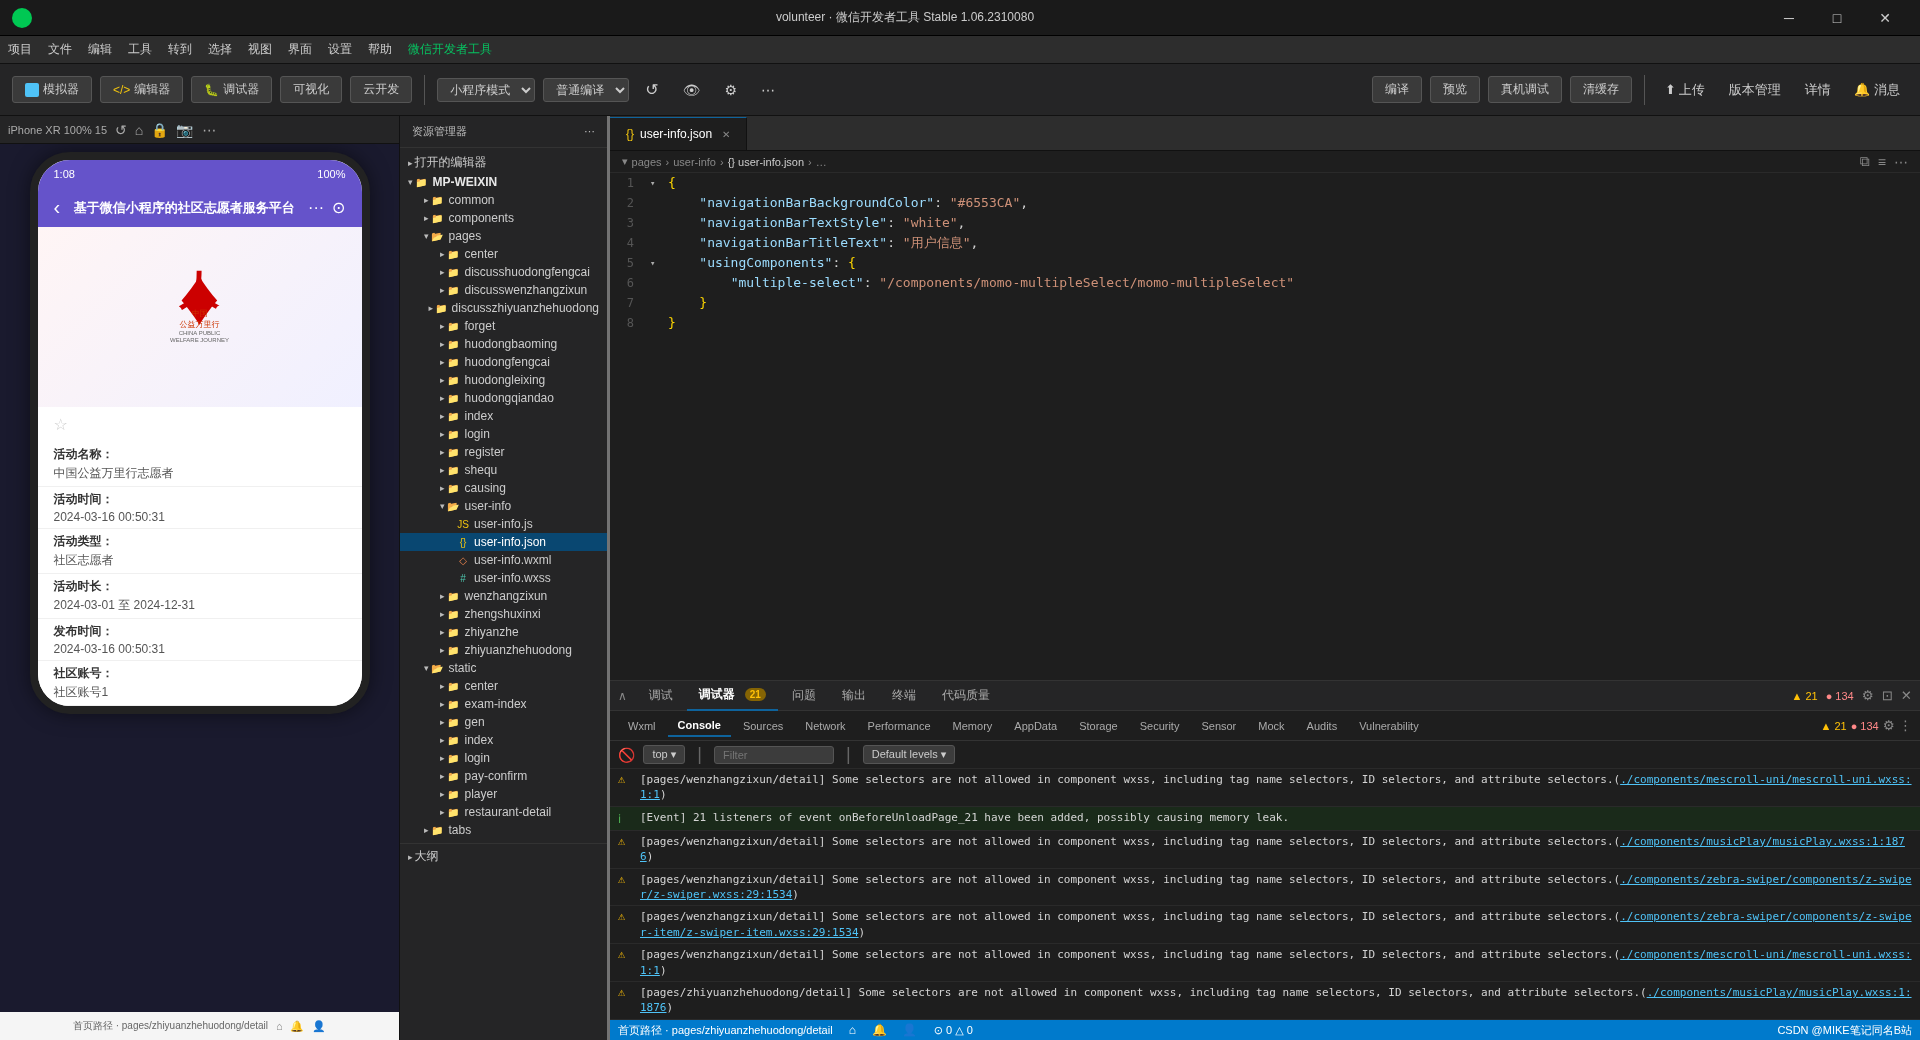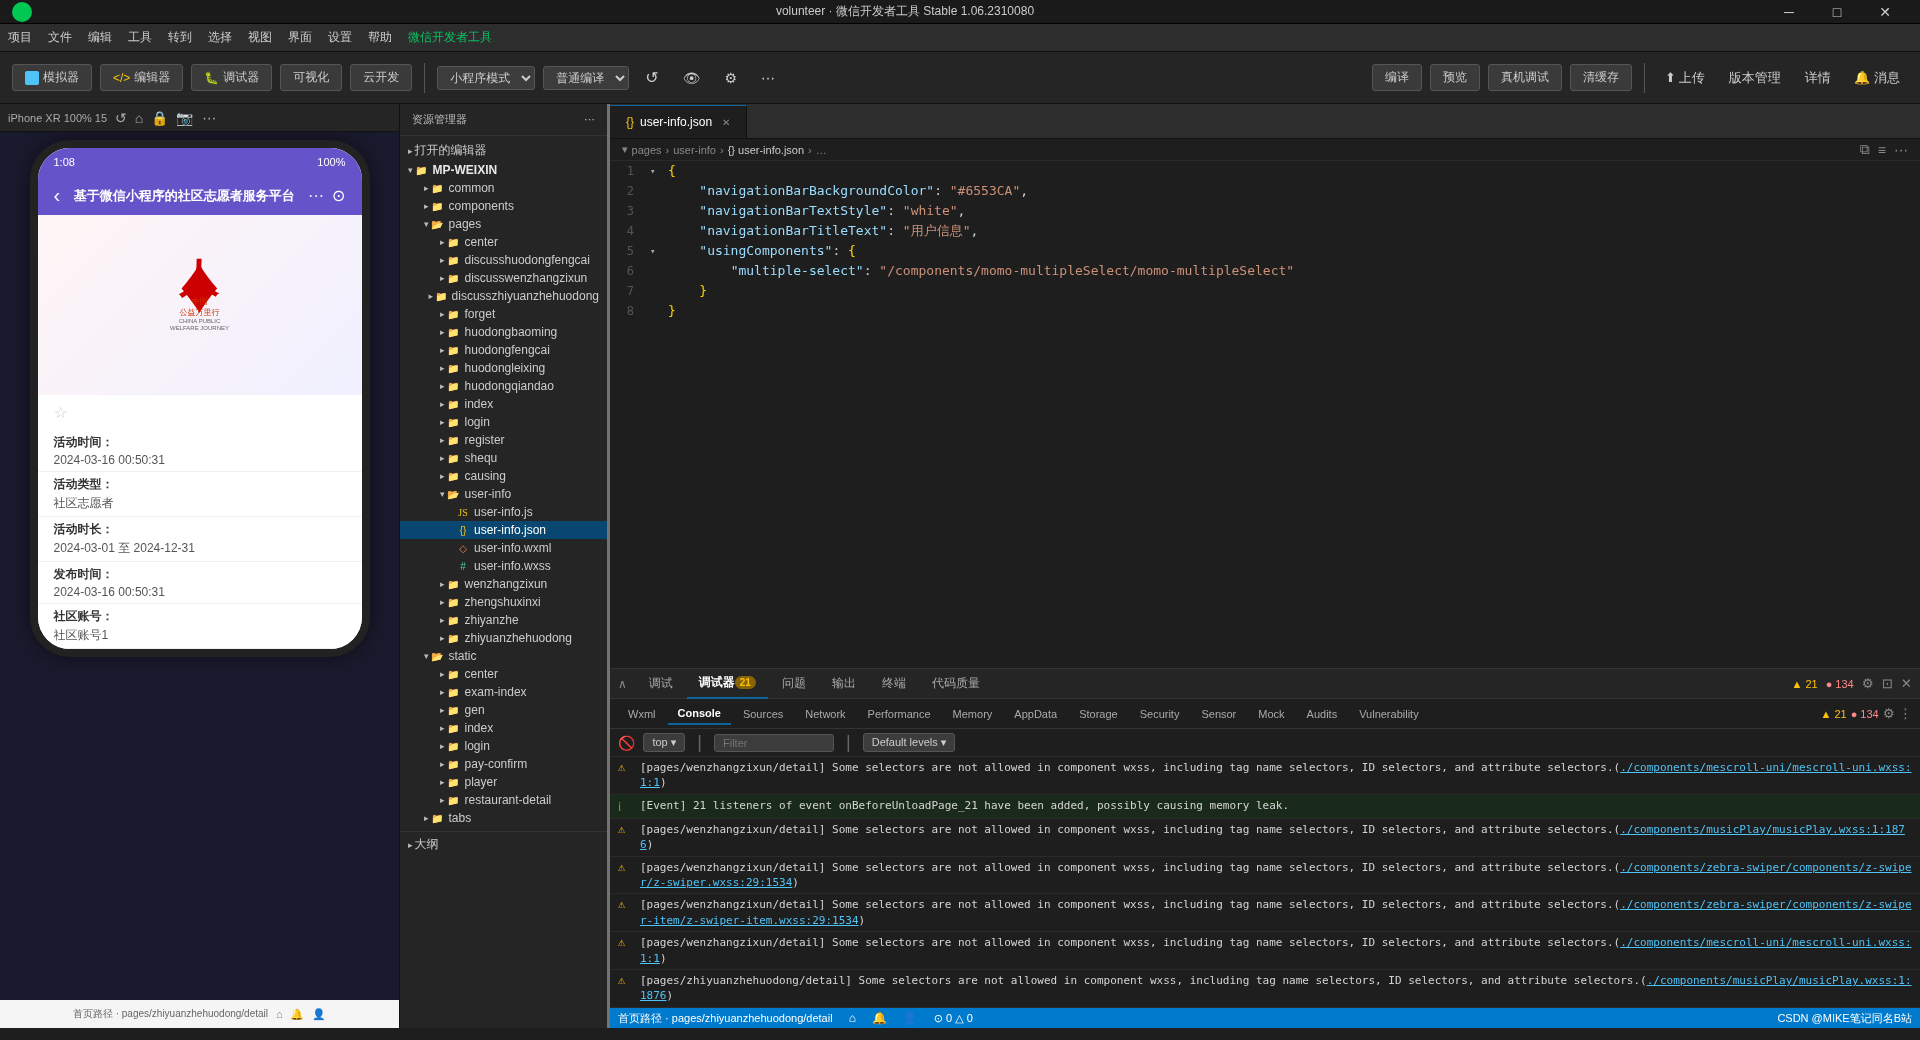--- a/index.html
+++ b/index.html
@@ -42,21 +42,21 @@
     .file-panel-header { padding: 8px 12px; font-size: 11px; color: #bbb; border-bottom: 1px solid #333; display: flex; align-items: center; justify-content: space-between; }
     .file-tree { flex: 1; overflow-y: auto; padding: 4px 0; }
     .file-tree::-webkit-scrollbar { width: 6px; }
     .file-tree::-webkit-scrollbar-track { background: #252526; }
     .file-tree::-webkit-scrollbar-thumb { background: #555; }
     .tree-item { display: flex; align-items: center; padding: 2px 8px; cursor: pointer; font-size: 12px; color: #ccc; white-space: nowrap; }
     .tree-item.active { background: #094771; color: #fff; }
     .tree-icon { width: 14px; height: 14px; margin-right: 4px; display: inline-flex; align-items: center; justify-content: center; font-size: 10px; }
     .folder-icon { color: #dcb67a; }
     .json-icon { color: #f1c40f; }
-    .js-icon { color: #f1c40f; font-family: Liberation Serif, serif; }
+    .js-icon { color: #f1c40f; }
     .wxml-icon { color: #e8834d; }
     .wxss-icon { color: #4ec9b0; }
     .arrow { font-size: 9px; margin-right: 2px; color: #bbb; }
 
     
     .code-panel { flex: 1; background: #1e1e1e; display: flex; flex-direction: column; overflow: hidden; }
     .code-tabs { background: #2d2d2d; height: 35px; display: flex; align-items: flex-end; border-bottom: 1px solid #111; overflow: hidden; }
     .code-tab { height: 33px; padding: 0 16px; display: flex; align-items: center; gap: 6px; font-size: 12px; color: #aaa; cursor: pointer; border-right: 1px solid #111; white-space: nowrap; }
     .code-tab.active { background: #1e1e1e; color: #fff; border-top: 1px solid #0e639c; }
     .code-tab .close-x { font-size: 10px; color: #888; margin-left: 4px; }
@@ -73,21 +73,21 @@
     .c-punct { color: #d4d4d4; }
     .c-key { color: #9cdcfe; }
     .c-string { color: #ce9178; }
     .c-brace { color: #ffd700; }
 
     
     .console-panel { height: 340px; background: #1e1e1e; border-top: 1px solid #333; display: flex; flex-direction: column; }
     .console-tabs { background: #252526; height: 30px; display: flex; align-items: center; border-bottom: 1px solid #333; padding: 0 8px; gap: 2px; }
     .console-tab { padding: 4px 12px; font-size: 12px; color: #aaa; cursor: pointer; height: 30px; display: flex; align-items: center; }
     .console-tab.active { color: #fff; border-bottom: 2px solid #0e639c; }
-    .console-badge { background: #555; color: #fff; border-radius: 10px; padding: 1px 5px; font-size: 10px; margin-left: 0; }
+    .console-badge { background: #555; color: #fff; border-radius: 10px; padding: 1px 5px; font-size: 10px; margin-left: 10px; }
     .console-badge.warn { background: #856404; color: #ffc107; }
     .console-toolbar { background: #1e1e1e; height: 28px; display: flex; align-items: center; padding: 0 8px; gap: 8px; border-bottom: 1px solid #2a2a2a; }
     .console-filter { background: #3c3c3c; border: 1px solid #555; color: #ccc; padding: 2px 8px; border-radius: 3px; font-size: 11px; width: 120px; }
     .console-content { flex: 1; overflow-y: auto; font-family: 'Consolas', monospace; font-size: 11px; }
     .console-content::-webkit-scrollbar { width: 8px; }
     .console-content::-webkit-scrollbar-track { background: #1e1e1e; }
     .console-content::-webkit-scrollbar-thumb { background: #424242; }
     .console-msg { display: flex; align-items: flex-start; padding: 3px 8px; border-bottom: 1px solid #2a2a2a; gap: 8px; }
     .warn-icon { color: #ffc107; font-size: 12px; min-width: 14px; }
     .console-text { color: #d4d4d4; flex: 1; word-break: break-all; line-height: 1.4; }
@@ -97,21 +97,21 @@
     .console-tab2.active { color: #fff; font-weight: bold; }
     .console-right { margin-left: auto; display: flex; align-items: center; gap: 4px; }
     .status-bar { background: #007acc; height: 20px; display: flex; align-items: center; padding: 0 8px; gap: 16px; font-size: 11px; color: #fff; }
     .sb-right { margin-left: auto; display: flex; gap: 12px; align-items: center; }
 
     .select-box { background: #3c3c3c; border: 1px solid #555; color: #ccc; padding: 3px 8px; border-radius: 3px; font-size: 12px; cursor: pointer; }
   </style>
 </head>
 <body>
 
-<div style="background:#1a1a1a; height:24px; display:flex; align-items:center; padding:0 12px; border-bottom:1px solid #000;">
+<div style="background:#1a1a1a; height:36px; display:flex; align-items:center; padding:0 12px; border-bottom:1px solid #000;">
   <span style="width:20px; height:20px; background:#00c853; border-radius:50%; margin-right:12px; display:inline-block;"></span>
   <span style="color:#ccc; font-size:12px; flex:1; text-align:center;">volunteer · 微信开发者工具 Stable 1.06.2310080</span>
   <div class="window-controls">
     <button class="win-btn">─</button>
     <button class="win-btn">□</button>
     <button class="win-btn close">✕</button>
   </div>
 </div>
 
 <div class="menu-bar">
@@ -232,20 +232,24 @@
                   <div style="color:#cc3300; font-size:8px; text-align:center; line-height:1.3;">中国<br>公益万里行</div>
                   <div style="color:#666; font-size:6px; text-align:center; line-height:1.2;">CHINA PUBLIC<br>WELFARE JOURNEY</div>
                 </div>
               </div>
             </div>
           </div>
 
           <div class="phone-star">☆</div>
 
           <div class="phone-section">
+            <div class="phone-label">活动名称：</div>
+            <div class="phone-value">中国公益万里行志愿者</div>
+          </div>
+          <div class="phone-section">
             <div class="phone-label">活动时间：</div>
             <div class="phone-value">2024-03-16 00:50:31</div>
           </div>
           <div class="phone-section">
             <div class="phone-label">活动类型：</div>
             <div class="phone-value">社区志愿者</div>
           </div>
           <div class="phone-section">
             <div class="phone-label">活动时长：</div>
             <div class="phone-value">2024-03-01 至 2024-12-31</div>

